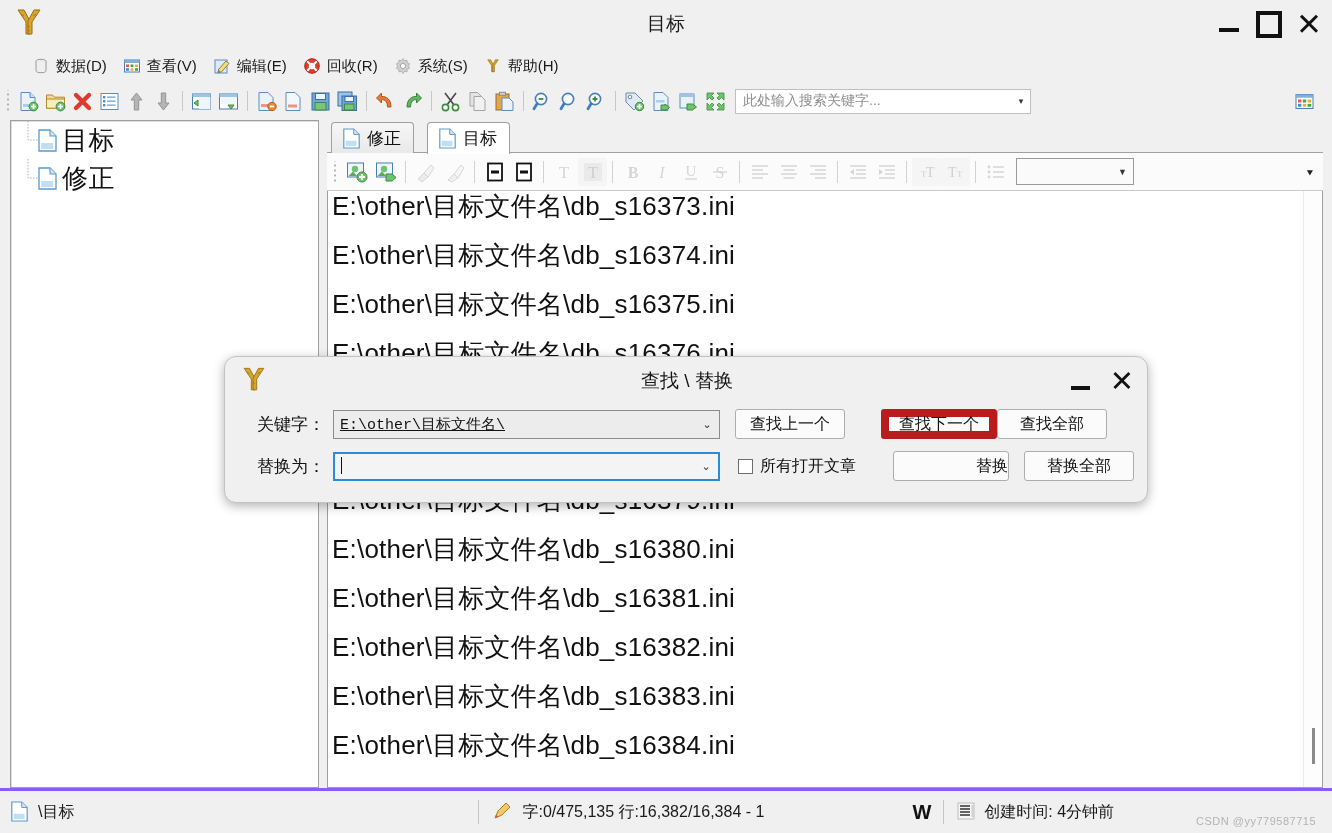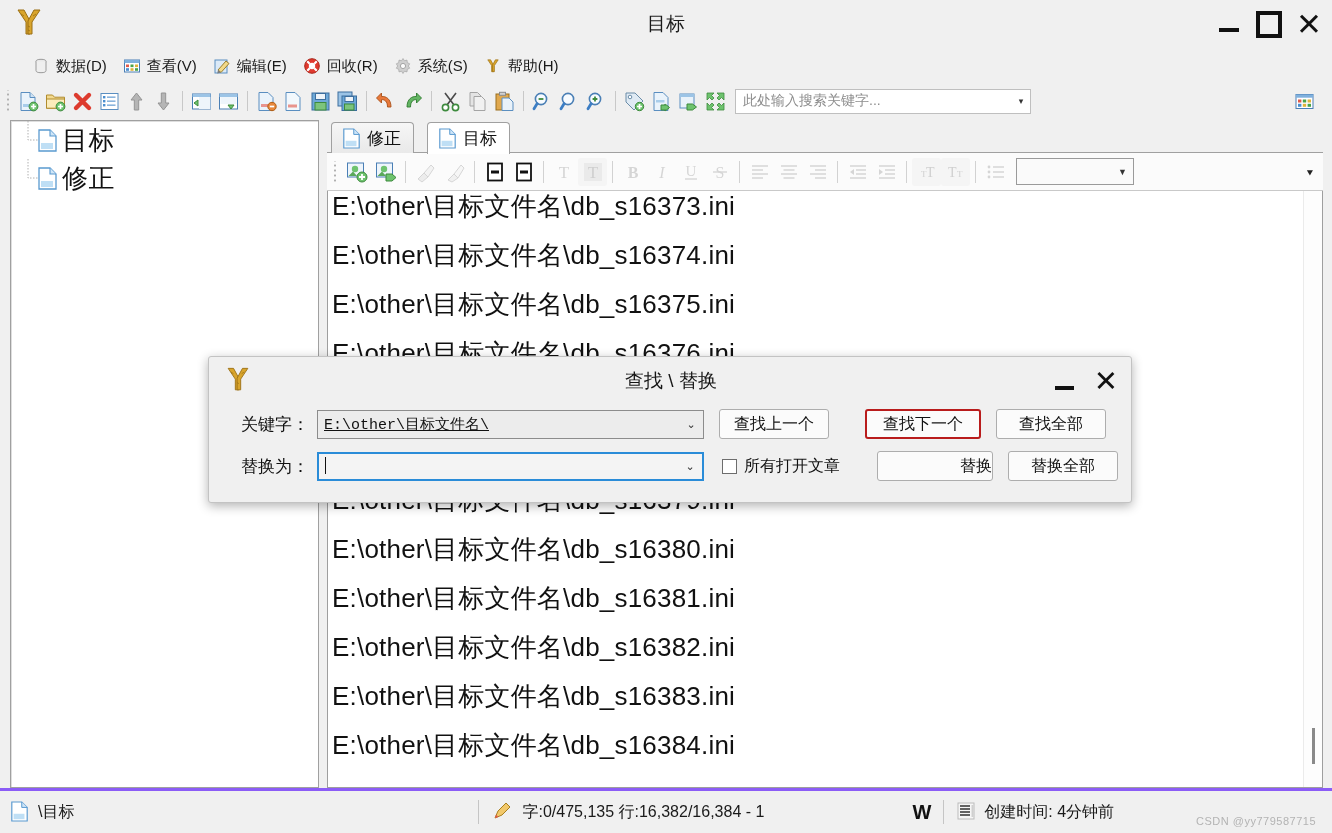--- a/index.html
+++ b/index.html
@@ -184,22 +184,22 @@
   .sb-stats { display: flex; align-items: center; gap: 8px; margin-left: 404px; }
   .sb-w { font-size: 20px; font-weight: bold; color: #111; margin-left: 148px; }
   .sb-created { display: flex; align-items: center; gap: 7px; }
   .watermark {
     position: absolute; right: 16px; bottom: 6px;
     font-size: 11px; color: #b3b3b3; letter-spacing: 0.5px;
   }
 
   
   .dialog {
-    position: absolute; left: 208px; top: 356px; width: 924px; height: 147px;
-    background: #f0f0f0; border: 1px solid #c3c3c3; border-radius: 3px;
+    position: absolute; left: 224px; top: 356px; width: 924px; height: 147px;
+    background: #f0f0f0; border: 1px solid #c3c3c3; border-radius: 12px;
     box-shadow: 0 3px 11px rgba(0,0,0,0.30);
     z-index: 50;
   }
   .dlg-title {
     position: absolute; left: 0; top: 0; width: 924px; height: 48px;
   }
   .dlg-logo { position: absolute; left: 12px; top: 6px; width: 34px; height: 34px; }
   .dlg-title-text {
     position: absolute; left: 0; top: 0; width: 924px; height: 48px;
     line-height: 48px; text-align: center; font-size: 19px; color: #151515;
@@ -232,21 +232,21 @@
   .caret-bar {
     display: inline-block; width: 1px; height: 17px; background: #111;
     vertical-align: middle;
   }
   .dlg-btn {
     height: 30px; border: 1px solid #adadad; border-radius: 3px;
     background: #fbfbfb;
     display: flex; align-items: center; justify-content: center;
     font-size: 16px; color: #111; cursor: default;
   }
-  .dlg-btn.primary { border: 2px solid #b91c1c; align-items: center; }
+  .dlg-btn.primary { border: 8px solid #b91c1c; align-items: center; }
   .chk-wrap { display: flex; align-items: center; gap: 7px; }
   .chk {
     width: 15px; height: 15px; border: 1px solid #6d6d6d; background: #fff;
   }
   .chk-label { font-size: 16px; color: #111; }
 </style>
 </head>
 <body>
 
 <div id="app">
@@ -827,21 +827,21 @@
       <div class="dlg-combo">
         <span class="val">E:\other\目标文件名\</span>
         <span class="arrow">⌄</span>
       </div>
       <div class="dlg-btn" style="width:110px; margin-left:15px;">
         <span>查找上一个</span>
       </div>
       <div class="dlg-btn primary" style="width:116px; margin-left:36px;">
         <span>查找下一个</span>
       </div>
-      <div class="dlg-btn" style="width:110px; margin-left:15px;">
+      <div class="dlg-btn" style="width:110px; ">
         <span>查找全部</span>
       </div>
     </div>
 
     <div class="dlg-row r2">
       <div class="dlg-label">替换为：</div>
       <div class="dlg-combo focused">
         <span class="val"><span class="caret-bar"></span></span>
         <span class="arrow">⌄</span>
       </div>

